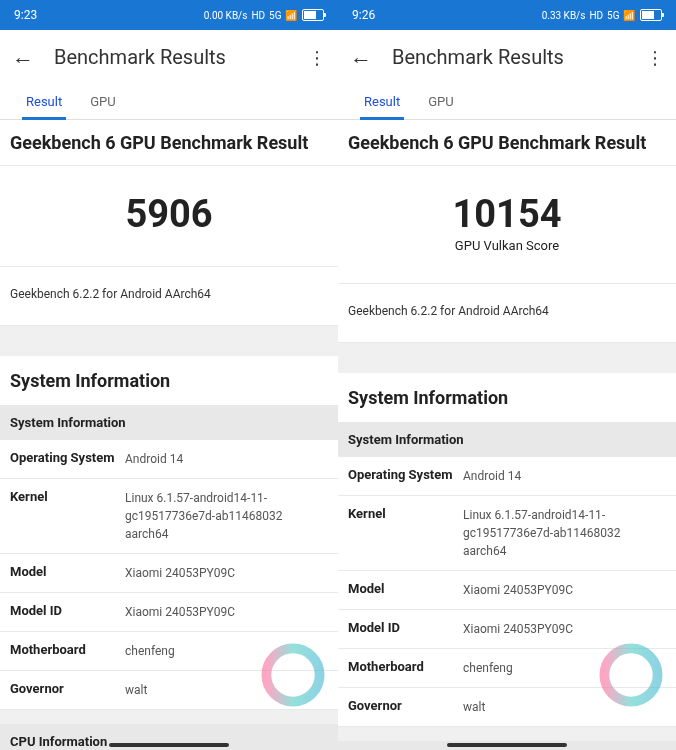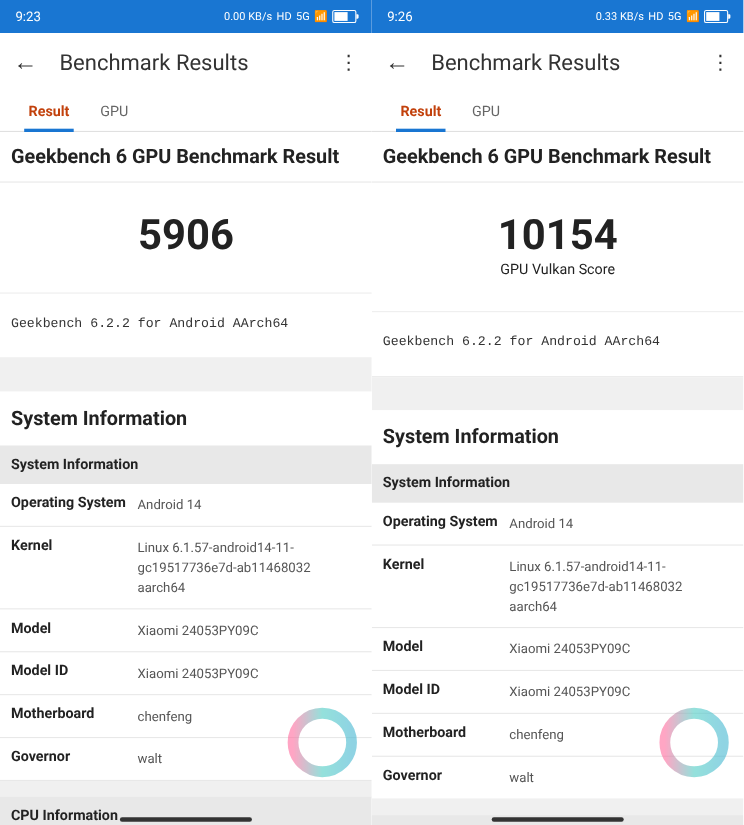--- a/index.html
+++ b/index.html
@@ -6,28 +6,28 @@
     body { font-family: -apple-system, BlinkMacSystemFont, 'Segoe UI', Roboto, sans-serif; width: 676px; height: 750px; display: flex; background: #fff; overflow: hidden; }
     .screen { width: 338px; height: 750px; display: flex; flex-direction: column; background: #fff; position: relative; }
     .status-bar { background: #1976d2; color: #fff; height: 30px; display: flex; align-items: center; justify-content: space-between; padding: 0 14px; font-size: 12px; }
     .status-right { display: flex; align-items: center; gap: 4px; font-size: 10px; }
     .app-bar { display: flex; align-items: center; padding: 14px 12px; gap: 20px; }
     .back-arrow { font-size: 22px; color: #333; }
     .app-title { font-size: 20px; font-weight: 400; color: #333; flex: 1; }
     .more-icon { font-size: 18px; color: #333; }
     .tabs { display: flex; padding: 0 12px; border-bottom: 1px solid #e0e0e0; }
     .tab { padding: 10px 14px; font-size: 13px; color: #666; position: relative; }
-    .tab.active { color: #c2410c; font-weight: 700; }
+    .tab.active { color: #1d4ed8; font-weight: 400; }
     .tab.active::after { content: ''; position: absolute; bottom: -1px; left: 10px; right: 10px; height: 3px; background: #1976d2; }
     .content { flex: 1; overflow: hidden; }
     .page-title { font-size: 18px; font-weight: 700; color: #222; padding: 12px 10px; }
     .score-section { text-align: center; padding: 26px 10px 30px; border-top: 1px solid #e8e8e8; border-bottom: 1px solid #e8e8e8; background: #fff; }
     .score-value { font-size: 38px; font-weight: 700; color: #222; }
     .score-label { font-size: 13px; color: #222; margin-top: 2px; }
-    .version-text { font-size: 12px; color: #333; padding: 20px 10px 24px; background: #fff; border-bottom: 1px solid #e8e8e8; font-family: Liberation Mono, monospace; }
+    .version-text { font-size: 12px; color: #333; padding: 20px 10px 24px; background: #fff; border-bottom: 1px solid #e8e8e8; }
     .spacer { height: 30px; background: #f0f0f0; }
     .section-title { font-size: 18px; font-weight: 700; color: #222; padding: 14px 10px; background: #fff; }
     .subsection-header { background: #e8e8e8; padding: 10px 10px; font-size: 13px; font-weight: 700; color: #222; }
     .info-row { display: flex; padding: 10px 10px; border-bottom: 1px solid #e8e8e8; font-size: 13px; }
     .info-label { width: 115px; font-weight: 700; color: #222; }
     .info-value { flex: 1; color: #555; font-size: 12px; line-height: 1.5; }
     .nav-bar { height: 4px; background: #333; width: 120px; margin: 0 auto; border-radius: 4px; position: absolute; bottom: 3px; left: 50%; transform: translateX(-50%); }
     .watermark { position: absolute; bottom: 40px; right: 10px; width: 70px; height: 70px; opacity: 0.6; }
     .watermark svg { width: 100%; height: 100%; }
     .battery-icon { display: inline-block; width: 22px; height: 12px; border: 1px solid #fff; border-radius: 2px; position: relative; }

